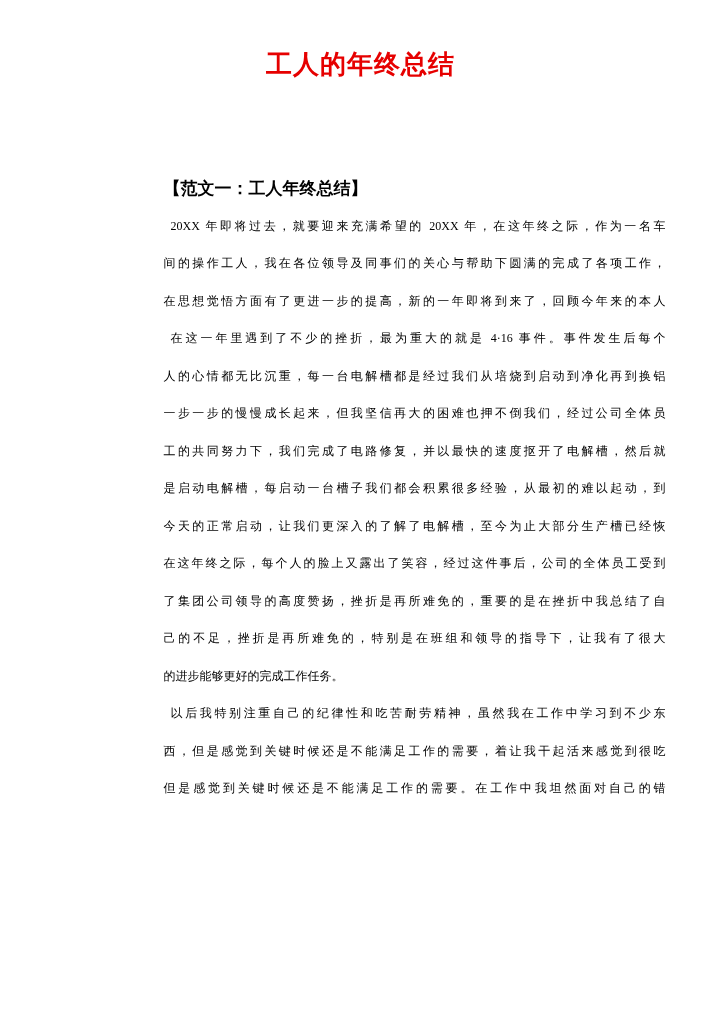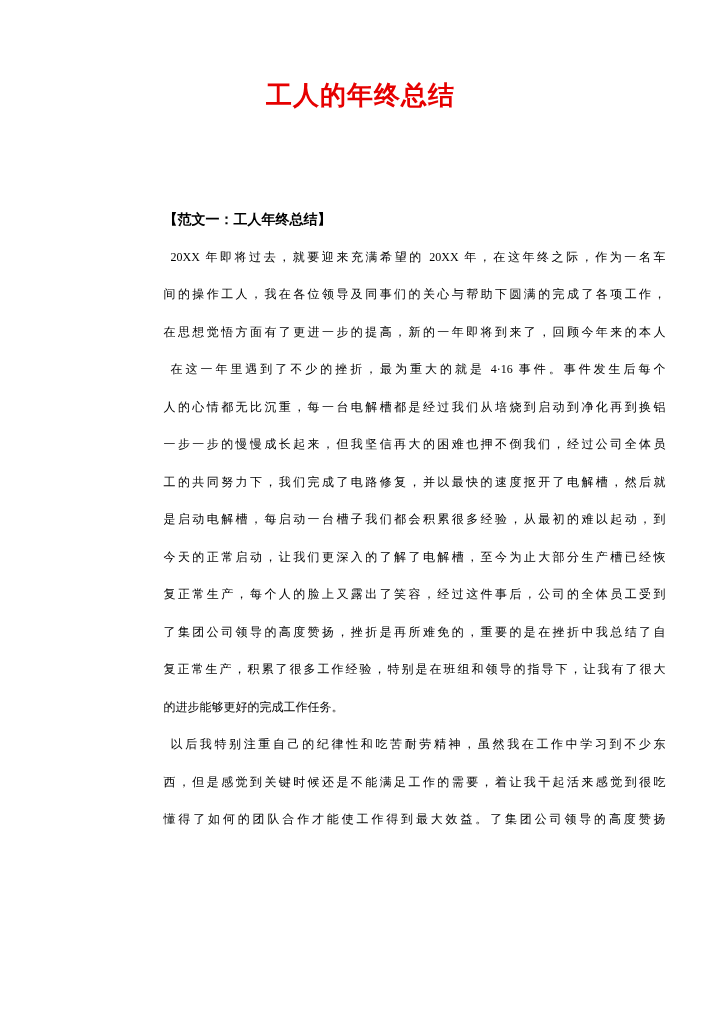--- a/index.html
+++ b/index.html
@@ -7,39 +7,39 @@
     padding: 0;
     background: #ffffff;
   }
   .page {
     position: relative;
     width: 614px;
     height: 1020px;
     margin: 0 auto;
     background: #ffffff;
     box-sizing: border-box;
-    padding-top: 79px;
+    padding-top: 48px;
     font-family: "Liberation Serif", "DejaVu Serif", serif;
     color: #000000;
     overflow: hidden;
   }
   .doc-title {
     text-align: center;
     font-size: 26px;
     font-weight: bold;
     line-height: 34px;
     letter-spacing: 1px;
   }
   .content {
     margin-left: 110px;
     width: 502px;
   }
   .section-heading {
     margin-top: 88px;
-    font-size: 14px;
+    font-size: 17px;
     font-weight: bold;
     line-height: 37.5px;
   }
   .line {
     font-size: 12px;
     line-height: 37.5px;
     text-align: justify;
     text-align-last: justify;
     white-space: nowrap;
   }
@@ -65,25 +65,25 @@
       <div class="line">在思想觉悟方面有了更进一步的提高，新的一年即将到来了，回顾今年来的本人</div>
     </div>
 
     <div>
       <div class="line first">在这一年里遇到了不少的挫折，最为重大的就是 4·16 事件。事件发生后每个</div>
       <div class="line">人的心情都无比沉重，每一台电解槽都是经过我们从培烧到启动到净化再到换铝</div>
       <div class="line">一步一步的慢慢成长起来，但我坚信再大的困难也押不倒我们，经过公司全体员</div>
       <div class="line">工的共同努力下，我们完成了电路修复，并以最快的速度抠开了电解槽，然后就</div>
       <div class="line">是启动电解槽，每启动一台槽子我们都会积累很多经验，从最初的难以起动，到</div>
       <div class="line">今天的正常启动，让我们更深入的了解了电解槽，至今为止大部分生产槽已经恢</div>
-      <div class="line">复正常生产，每个人的脸上又露出了笑容，经过这件事后，公司的全体员工受到</div>
+      <div class="line">在这年终之际，每个人的脸上又露出了笑容，经过这件事后，公司的全体员工受到</div>
       <div class="line">了集团公司领导的高度赞扬，挫折是再所难免的，重要的是在挫折中我总结了自</div>
-      <div class="line">复正常生产，积累了很多工作经验，特别是在班组和领导的指导下，让我有了很大</div>
+      <div class="line">己的不足，挫折是再所难免的，特别是在班组和领导的指导下，让我有了很大</div>
       <div class="line end">的进步能够更好的完成工作任务。</div>
     </div>
 
     <div>
       <div class="line first">以后我特别注重自己的纪律性和吃苦耐劳精神，虽然我在工作中学习到不少东</div>
       <div class="line">西，但是感觉到关键时候还是不能满足工作的需要，着让我干起活来感觉到很吃</div>
-      <div class="line">懂得了如何的团队合作才能使工作得到最大效益。了集团公司领导的高度赞扬</div>
+      <div class="line">但是感觉到关键时候还是不能满足工作的需要。在工作中我坦然面对自己的错</div>
     </div>
   </div>
 </div>
 
 </body></html>

